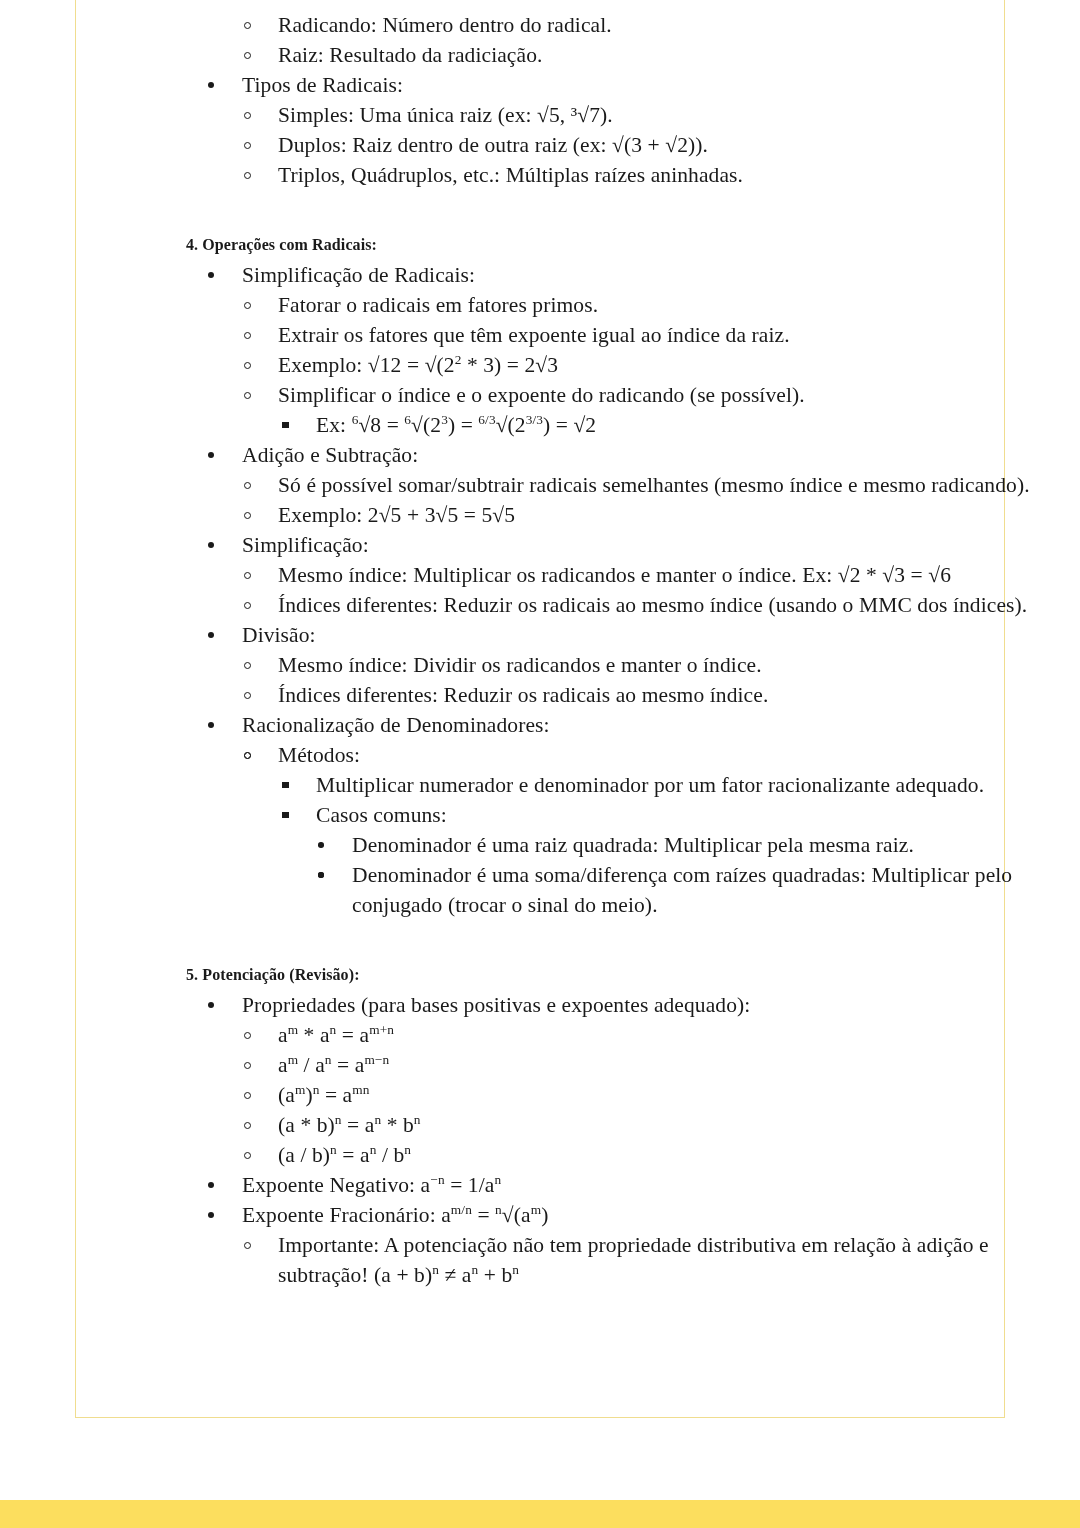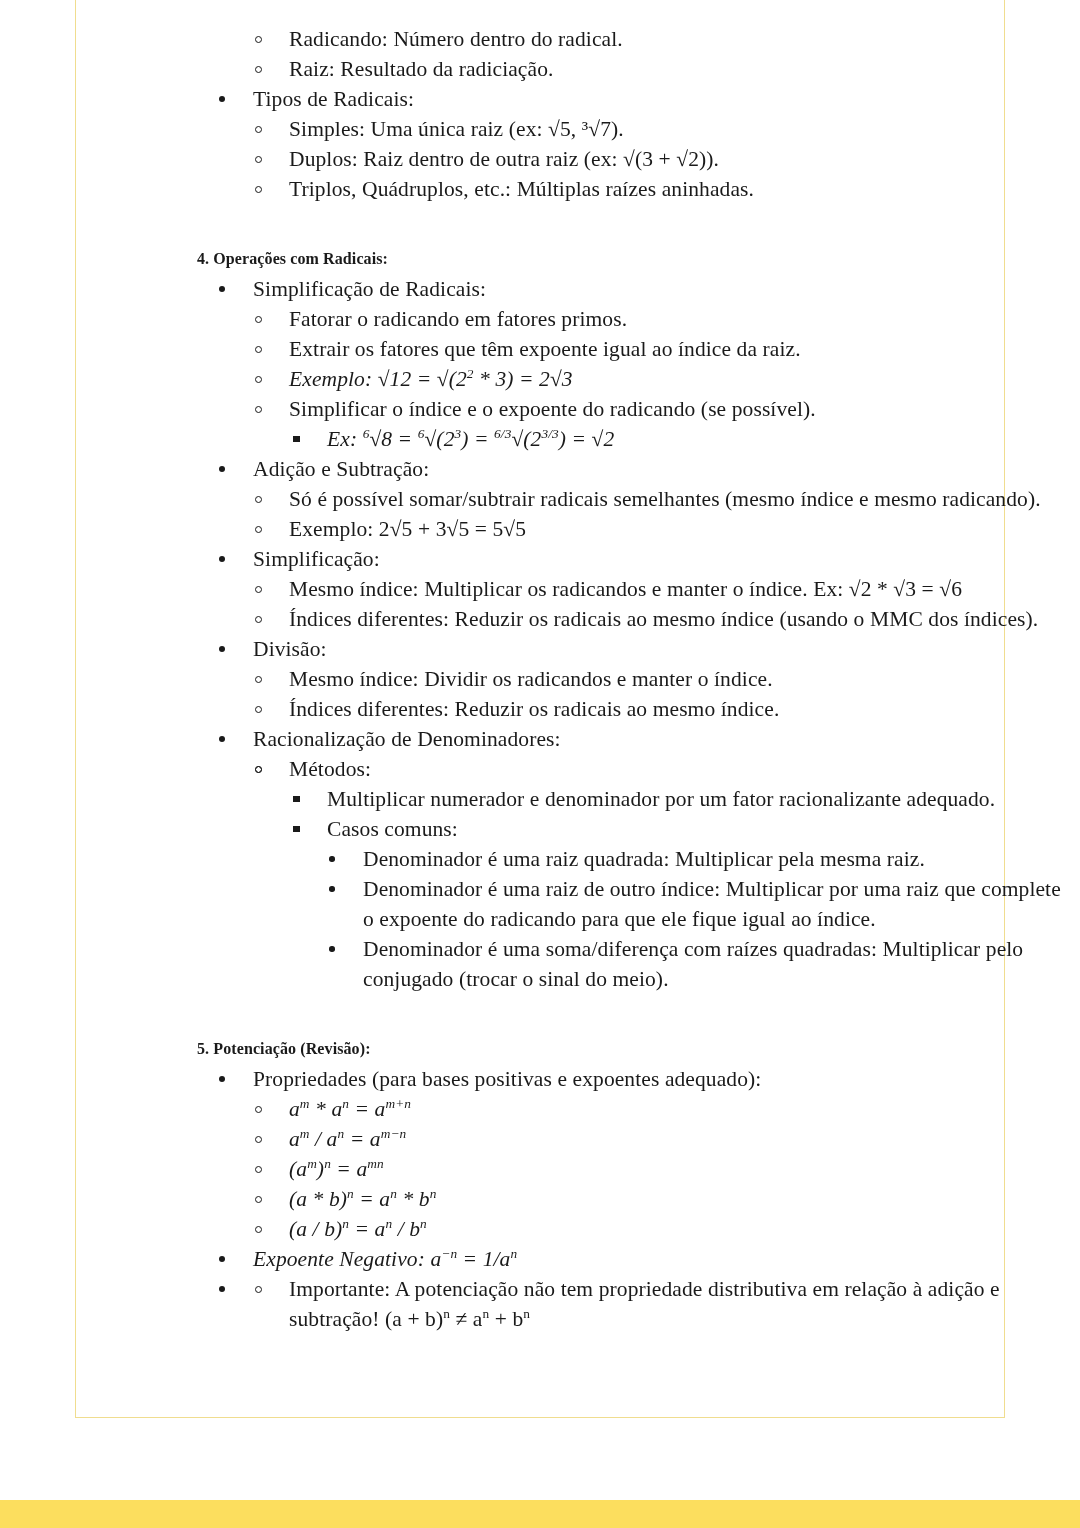--- a/index.html
+++ b/index.html
@@ -26,23 +26,22 @@
     height: 1458px;
     border: 1.5px solid #f0dd8f;
     border-top: none;
     box-sizing: border-box;
     background: #ffffff;
   }
 
   #content {
     position: absolute;
     left: 110px;
-    top: 64px;
+    top: 50px;
     width: 870px;
-    margin-left: 11px;
   }
 
   #bottom-bar {
     position: absolute;
     left: 0;
     top: 1500px;
     width: 1080px;
     height: 28px;
     background: #fcde5e;
   }
@@ -118,21 +117,21 @@
   .heading {
     font-size: 16px;
     line-height: 30px;
     font-weight: bold;
     margin: 0;
     letter-spacing: 0.1px;
   }
   .gap-before { margin-top: 40px; }
 
   
-  .math { white-space: nowrap; font-style: italic; }
+  .math { white-space: nowrap; }
   sup { font-size: 0.62em; line-height: 0; vertical-align: super; }
 </style>
 </head>
 <body>
 
 <div id="page-sheet">
   <div id="content">
 
     <div>
       <p class="item lvl2">
@@ -163,21 +162,21 @@
 
     <h2 class="heading gap-before">4. Operações com Radicais:</h2>
 
     <div>
       <p class="item lvl1">
         <span class="marker m-disc"></span>
         <span>Simplificação de Radicais:</span>
       </p>
       <p class="item lvl2">
         <span class="marker m-circle"></span>
-        <span>Fatorar o radicando em fatores primos.</span>
+        <span>Fatorar o radicais em fatores primos.</span>
       </p>
       <p class="item lvl2">
         <span class="marker m-circle"></span>
         <span>Extrair os fatores que têm expoente igual ao índice da raiz.</span>
       </p>
       <p class="item lvl2">
         <span class="marker m-circle"></span>
         <span class="math">Exemplo: √12 = √(2<sup>2</sup> * 3) = 2√3</span>
       </p>
       <p class="item lvl2">
@@ -242,21 +241,20 @@
       <p class="item lvl3">
         <span class="marker m-square"></span>
         <span>Casos comuns:</span>
       </p>
       <p class="item lvl4">
         <span class="marker m-smalldisc"></span>
         <span>Denominador é uma raiz quadrada: Multiplicar pela mesma raiz.</span>
       </p>
       <p class="item lvl4">
         <span class="marker m-smalldisc"></span>
-        <span>Denominador é uma raiz de outro índice: Multiplicar por uma raiz que complete o expoente do radicando para que ele fique igual ao índice.</span>
       </p>
       <p class="item lvl4">
         <span class="marker m-smalldisc"></span>
         <span>Denominador é uma soma/diferença com raízes quadradas: Multiplicar pelo conjugado (trocar o sinal do meio).</span>
       </p>
     </div>
 
     <h2 class="heading gap-before">5. Potenciação (Revisão):</h2>
 
     <div>
@@ -283,20 +281,21 @@
       <p class="item lvl2">
         <span class="marker m-circle"></span>
         <span class="math">(a / b)<sup>n</sup> = a<sup>n</sup> / b<sup>n</sup></span>
       </p>
       <p class="item lvl1">
         <span class="marker m-disc"></span>
         <span class="math">Expoente Negativo: a<sup>−n</sup> = 1/a<sup>n</sup></span>
       </p>
       <p class="item lvl1">
         <span class="marker m-disc"></span>
+        <span class="math">Expoente Fracionário: a<sup>m/n</sup> = <sup>n</sup>√(a<sup>m</sup>)</span>
       </p>
       <p class="item lvl2">
         <span class="marker m-circle"></span>
         <span>Importante: A potenciação não tem propriedade distributiva em relação à adição e subtração! (a + b)<sup>n</sup> ≠ a<sup>n</sup> + b<sup>n</sup></span>
       </p>
     </div>
 
   </div>
 </div>
 

